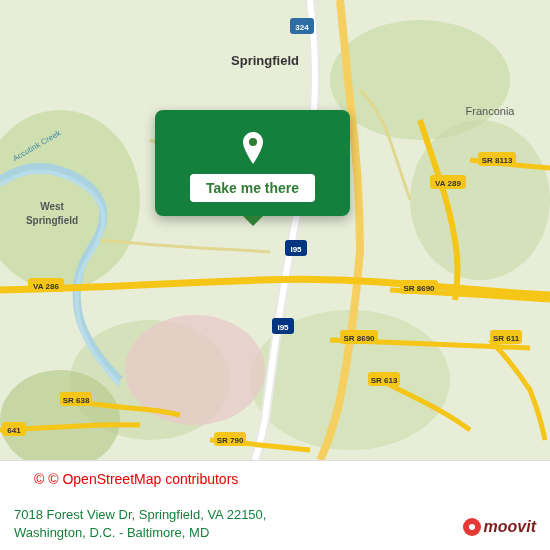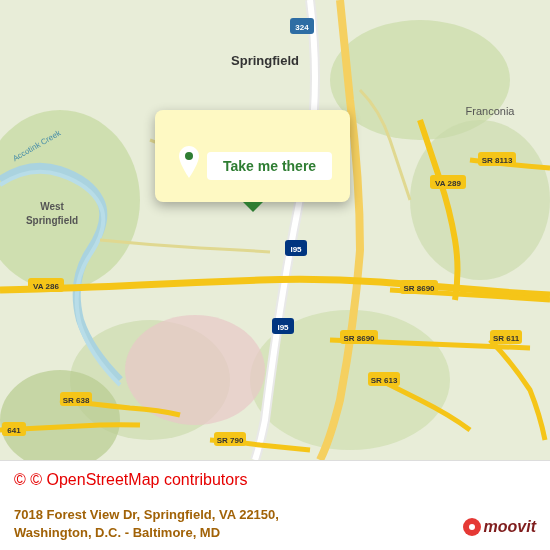--- a/index.html
+++ b/index.html
@@ -26,25 +26,25 @@
       width: 100%;
       height: 100%;
     }
 
     
     .popup-card {
       position: absolute;
       top: 110px;
       left: 155px;
       width: 195px;
-      background: #fef9c3;
+      background: #15803d;
       border-radius: 8px;
-      padding: 34px 16px 14px 16px;
-      display: flex;
-      flex-direction: row;
+      padding: 20px 16px 14px 16px;
+      display: flex;
+      flex-direction: column;
       align-items: center;
       box-shadow: 0 4px 12px rgba(0,0,0,0.3);
       z-index: 10;
     }
 
     .popup-card::after {
       content: '';
       position: absolute;
       bottom: -10px;
       left: 50%;
@@ -78,32 +78,33 @@
       height: 90px;
       background: white;
       padding: 10px 14px 8px 14px;
       display: flex;
       flex-direction: column;
       justify-content: space-between;
       border-top: 1px solid #ddd;
     }
 
     .osm-credit {
-      font-size: 16px;
+      font-size: 14px;
       color: #555;
+      margin-left: 20px;
     }
 
     .osm-credit span {
       color: #e60000;
     }
 
     .address-line {
       font-size: 13px;
-      color: #a16207;
-      font-weight: 700;
+      color: #15803d;
+      font-weight: 400;
       line-height: 1.4;
     }
 
     .moovit-logo {
       position: absolute;
       bottom: 14px;
       right: 14px;
       display: flex;
       align-items: center;
       gap: 3px;

